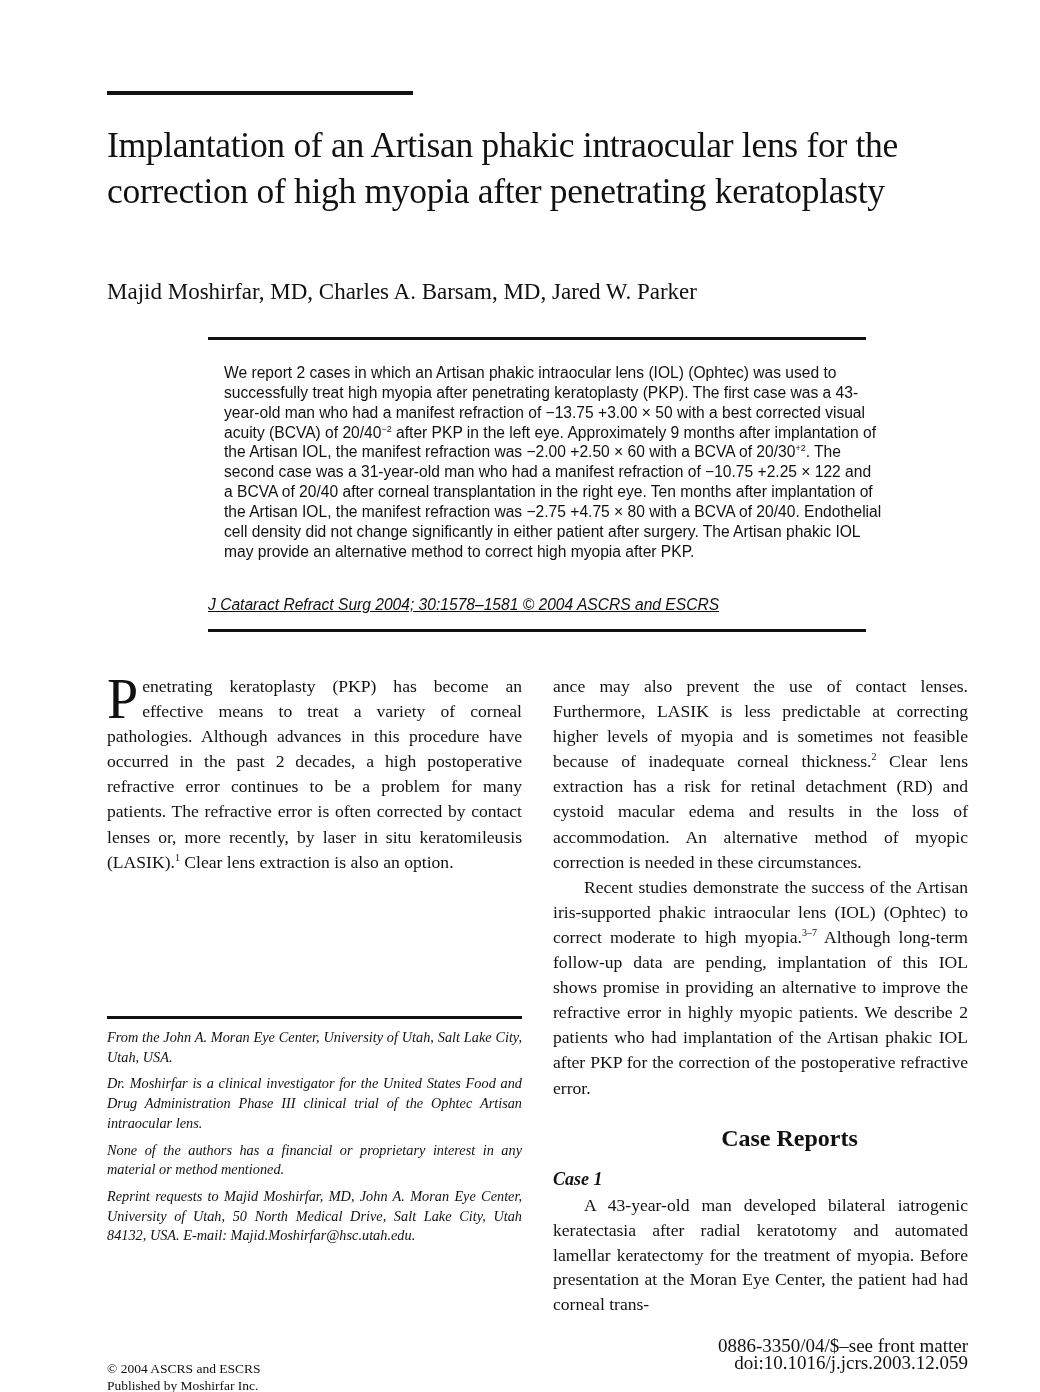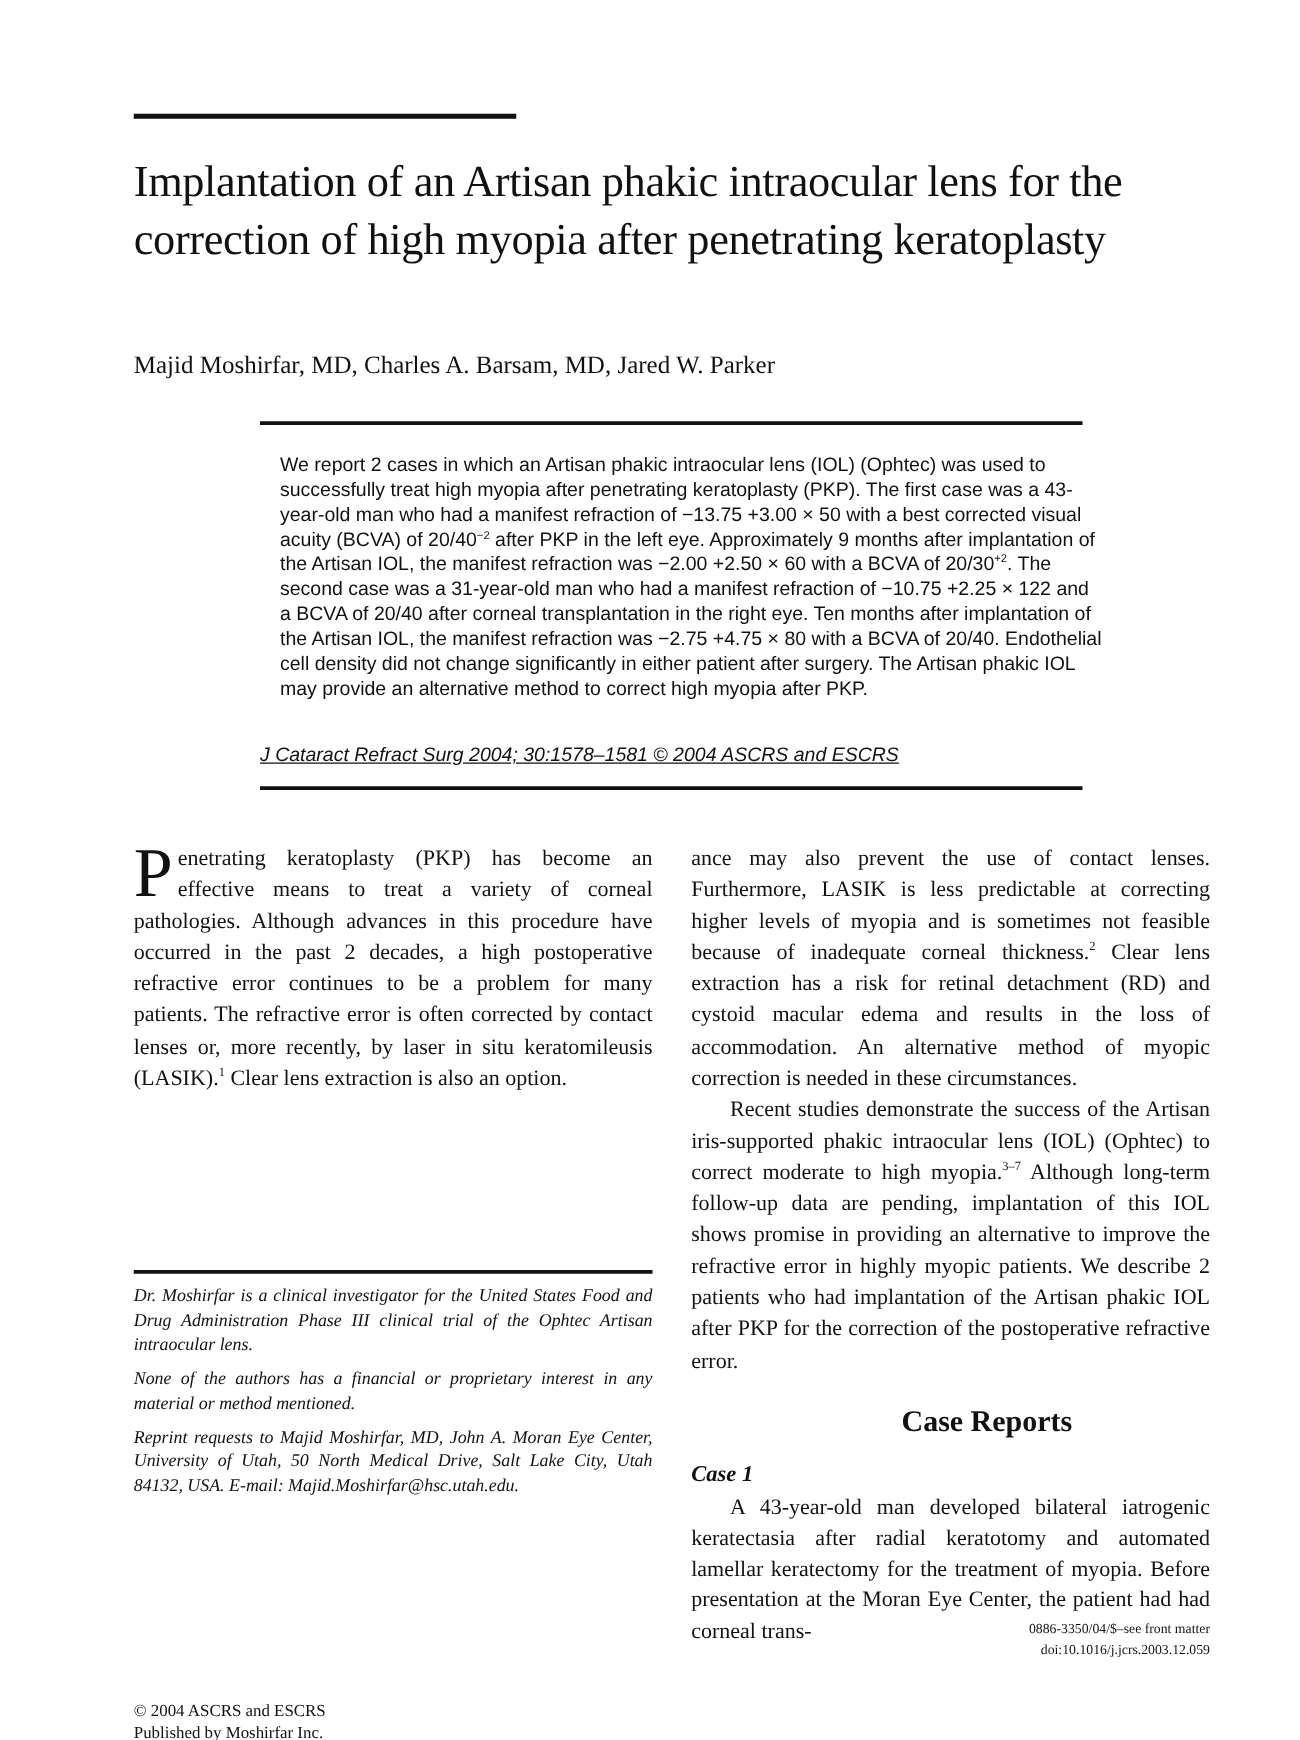--- a/index.html
+++ b/index.html
@@ -3,21 +3,21 @@
 <meta charset="utf-8">
 <style>
   html, body { margin: 0; padding: 0; background: #ffffff; }
   body { width: 1040px; height: 1392px; position: relative; overflow: hidden; color: #111; }
   .serif { font-family: "Liberation Serif", "DejaVu Serif", serif; }
   .sans { font-family: "Liberation Sans", "DejaVu Sans", sans-serif; }
 
   .top-rule { position: absolute; left: 107px; top: 91px; width: 306px; height: 4px; background: #111; }
   .title { position: absolute; left: 107px; top: 122px; width: 880px; margin: 0;
            font-size: 35.5px; line-height: 46px; font-weight: normal; letter-spacing: -0.3px; }
-  .authors { position: absolute; left: 107px; top: 280px; font-size: 20px; line-height: 24px; }
+  .authors { position: absolute; left: 107px; top: 280px; font-size: 23px; line-height: 24px; }
 
   .abs-rule { position: absolute; left: 208px; width: 658px; height: 3px; background: #111; }
   .abs-rule.r1 { top: 337px; }
   .abs-rule.r2 { top: 629px; }
   .abstract { position: absolute; left: 208px; top: 347px; width: 660px;
               font-size: 15.6px; line-height: 19.85px; margin: 16px; }
   .abstract sup { font-size: 9px; line-height: 0; }
   .citation { position: absolute; left: 208px; top: 595px; font-size: 15.6px; font-style: italic; line-height: 20px; text-decoration: underline; }
 
   .col { position: absolute; width: 415px; font-size: 17.6px; line-height: 25.1px; text-align: justify; }
@@ -33,21 +33,21 @@
                font-style: italic; text-align: justify; }
   .footnotes p { margin: 0 0 7px 0; }
 
   .section-heading { position: absolute; left: 582px; top: 1123px; width: 415px; text-align: center;
                      font-size: 24px; font-weight: bold; margin: 0; line-height: 30px; }
   .subsection { position: absolute; left: 553px; top: 1167px; font-size: 18px; font-style: italic; line-height: 24px; margin: 0; }
   .case1 { position: absolute; left: 553px; top: 1193px; width: 415px; font-size: 17.6px; line-height: 24.8px;
            text-align: justify; margin: 0; text-indent: 31px; }
 
   .footer-left { position: absolute; left: 107px; top: 1360px; font-size: 13.5px; line-height: 17px; }
-  .footer-right { position: absolute; right: 72px; top: 1295px; font-size: 11px; line-height: 17px; text-align: right; }
+  .footer-right { position: absolute; right: 72px; top: 1337px; font-size: 19px; line-height: 17px; text-align: right; }
 </style>
 </head>
 <body>
 
 <div class="top-rule"></div>
 
 <h1 class="title serif">Implantation of an Artisan phakic intraocular lens for the correction of high myopia after penetrating keratoplasty</h1>
 
 <div class="authors serif">Majid Moshirfar, MD, Charles A. Barsam, MD, Jared W. Parker</div>
 
@@ -64,20 +64,21 @@
   <p><span>ance may also prevent the use of contact lenses. Furthermore, LASIK is less predictable at correcting higher levels of myopia and is sometimes not feasible because of inadequate corneal thickness.</span><sup class="ref">2</sup><span> Clear lens extraction has a risk for retinal detachment (RD) and cystoid macular edema and results in the loss of accommodation. An alternative method of myopic correction is needed in these circumstances.</span></p>
   <p class="indent"><span>Recent studies demonstrate the success of the Artisan iris-supported phakic intraocular lens (IOL) (Ophtec) to correct moderate to high myopia.</span><sup class="ref">3–7</sup><span> Although long-term follow-up data are pending, implantation of this IOL shows promise in providing an alternative to improve the refractive error in highly myopic patients. We describe 2 patients who had implantation of the Artisan phakic IOL after PKP for the correction of the postoperative refractive error.</span></p>
 </div>
 
 <h2 class="section-heading serif">Case Reports</h2>
 <h3 class="subsection serif">Case 1</h3>
 <p class="case1 serif">A 43-year-old man developed bilateral iatrogenic keratectasia after radial keratotomy and automated lamellar keratectomy for the treatment of myopia. Before presentation at the Moran Eye Center, the patient had had corneal trans-</p>
 
 <div class="fn-rule"></div>
 <div class="footnotes serif">
+  <p>From the John A. Moran Eye Center, University of Utah, Salt Lake City, Utah, USA.</p>
   <p>Dr. Moshirfar is a clinical investigator for the United States Food and Drug Administration Phase III clinical trial of the Ophtec Artisan intraocular lens.</p>
   <p>None of the authors has a financial or proprietary interest in any material or method mentioned.</p>
   <p>Reprint requests to Majid Moshirfar, MD, John A. Moran Eye Center, University of Utah, 50 North Medical Drive, Salt Lake City, Utah 84132, USA. E-mail: Majid.Moshirfar@hsc.utah.edu.</p>
 </div>
 
 <div class="footer-left serif">
   <div>© 2004 ASCRS and ESCRS</div>
   <div>Published by Moshirfar Inc.</div>
 </div>
 <div class="footer-right serif">

